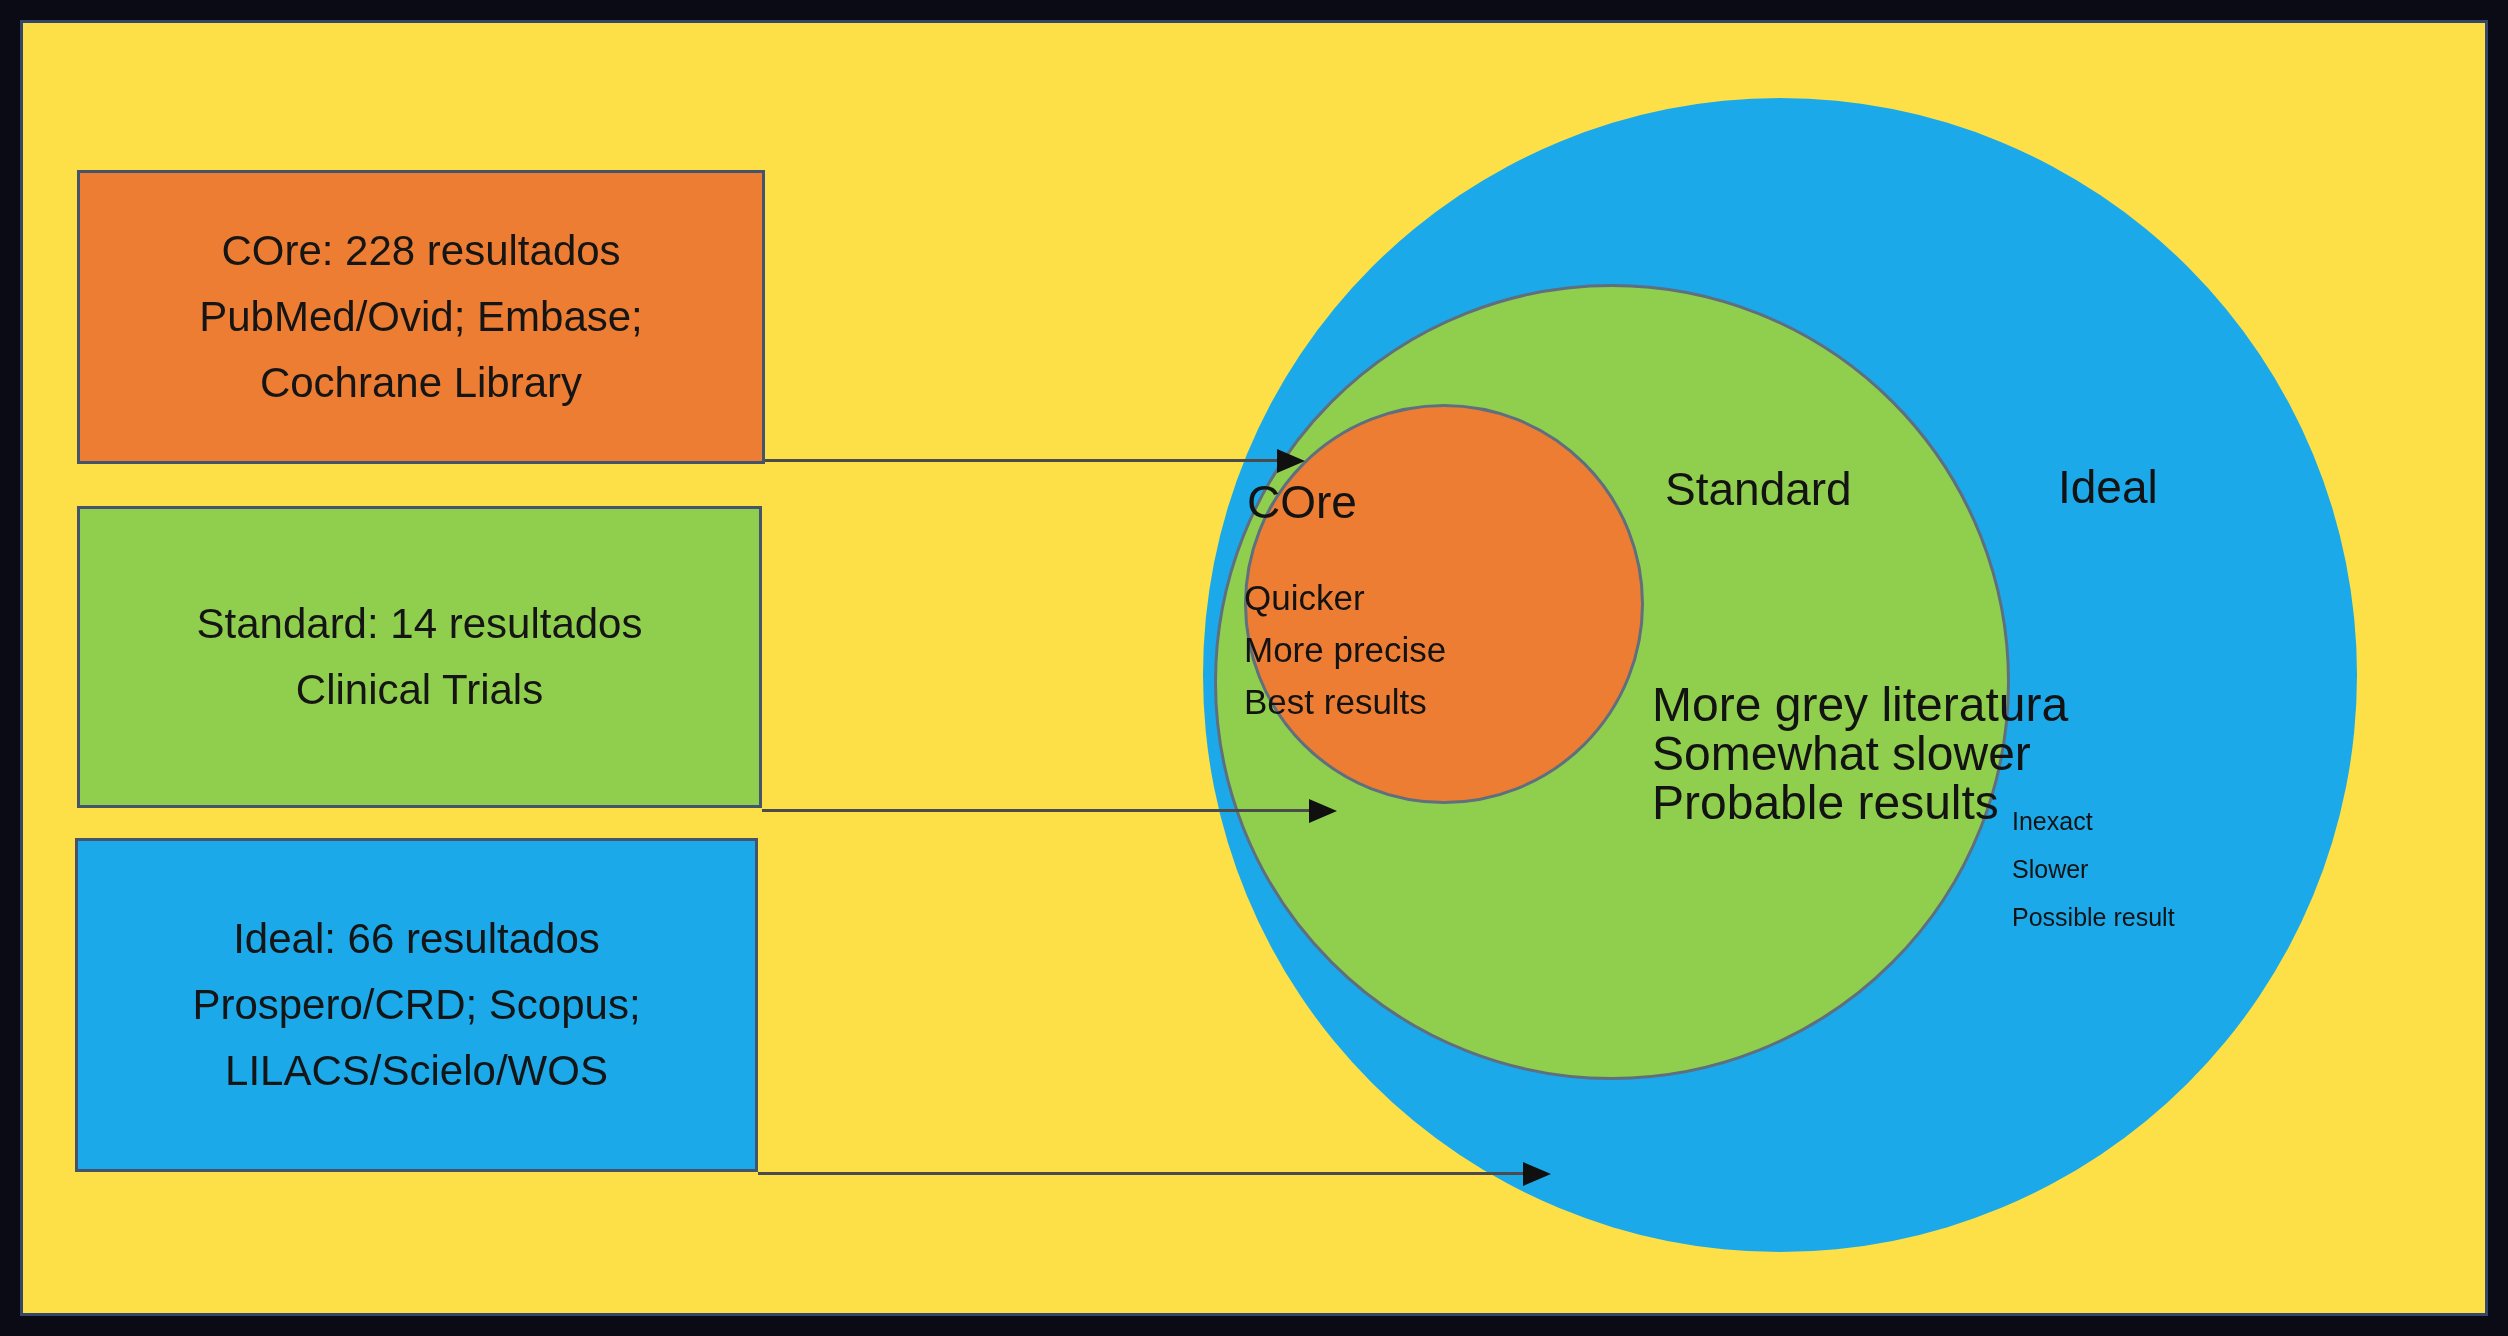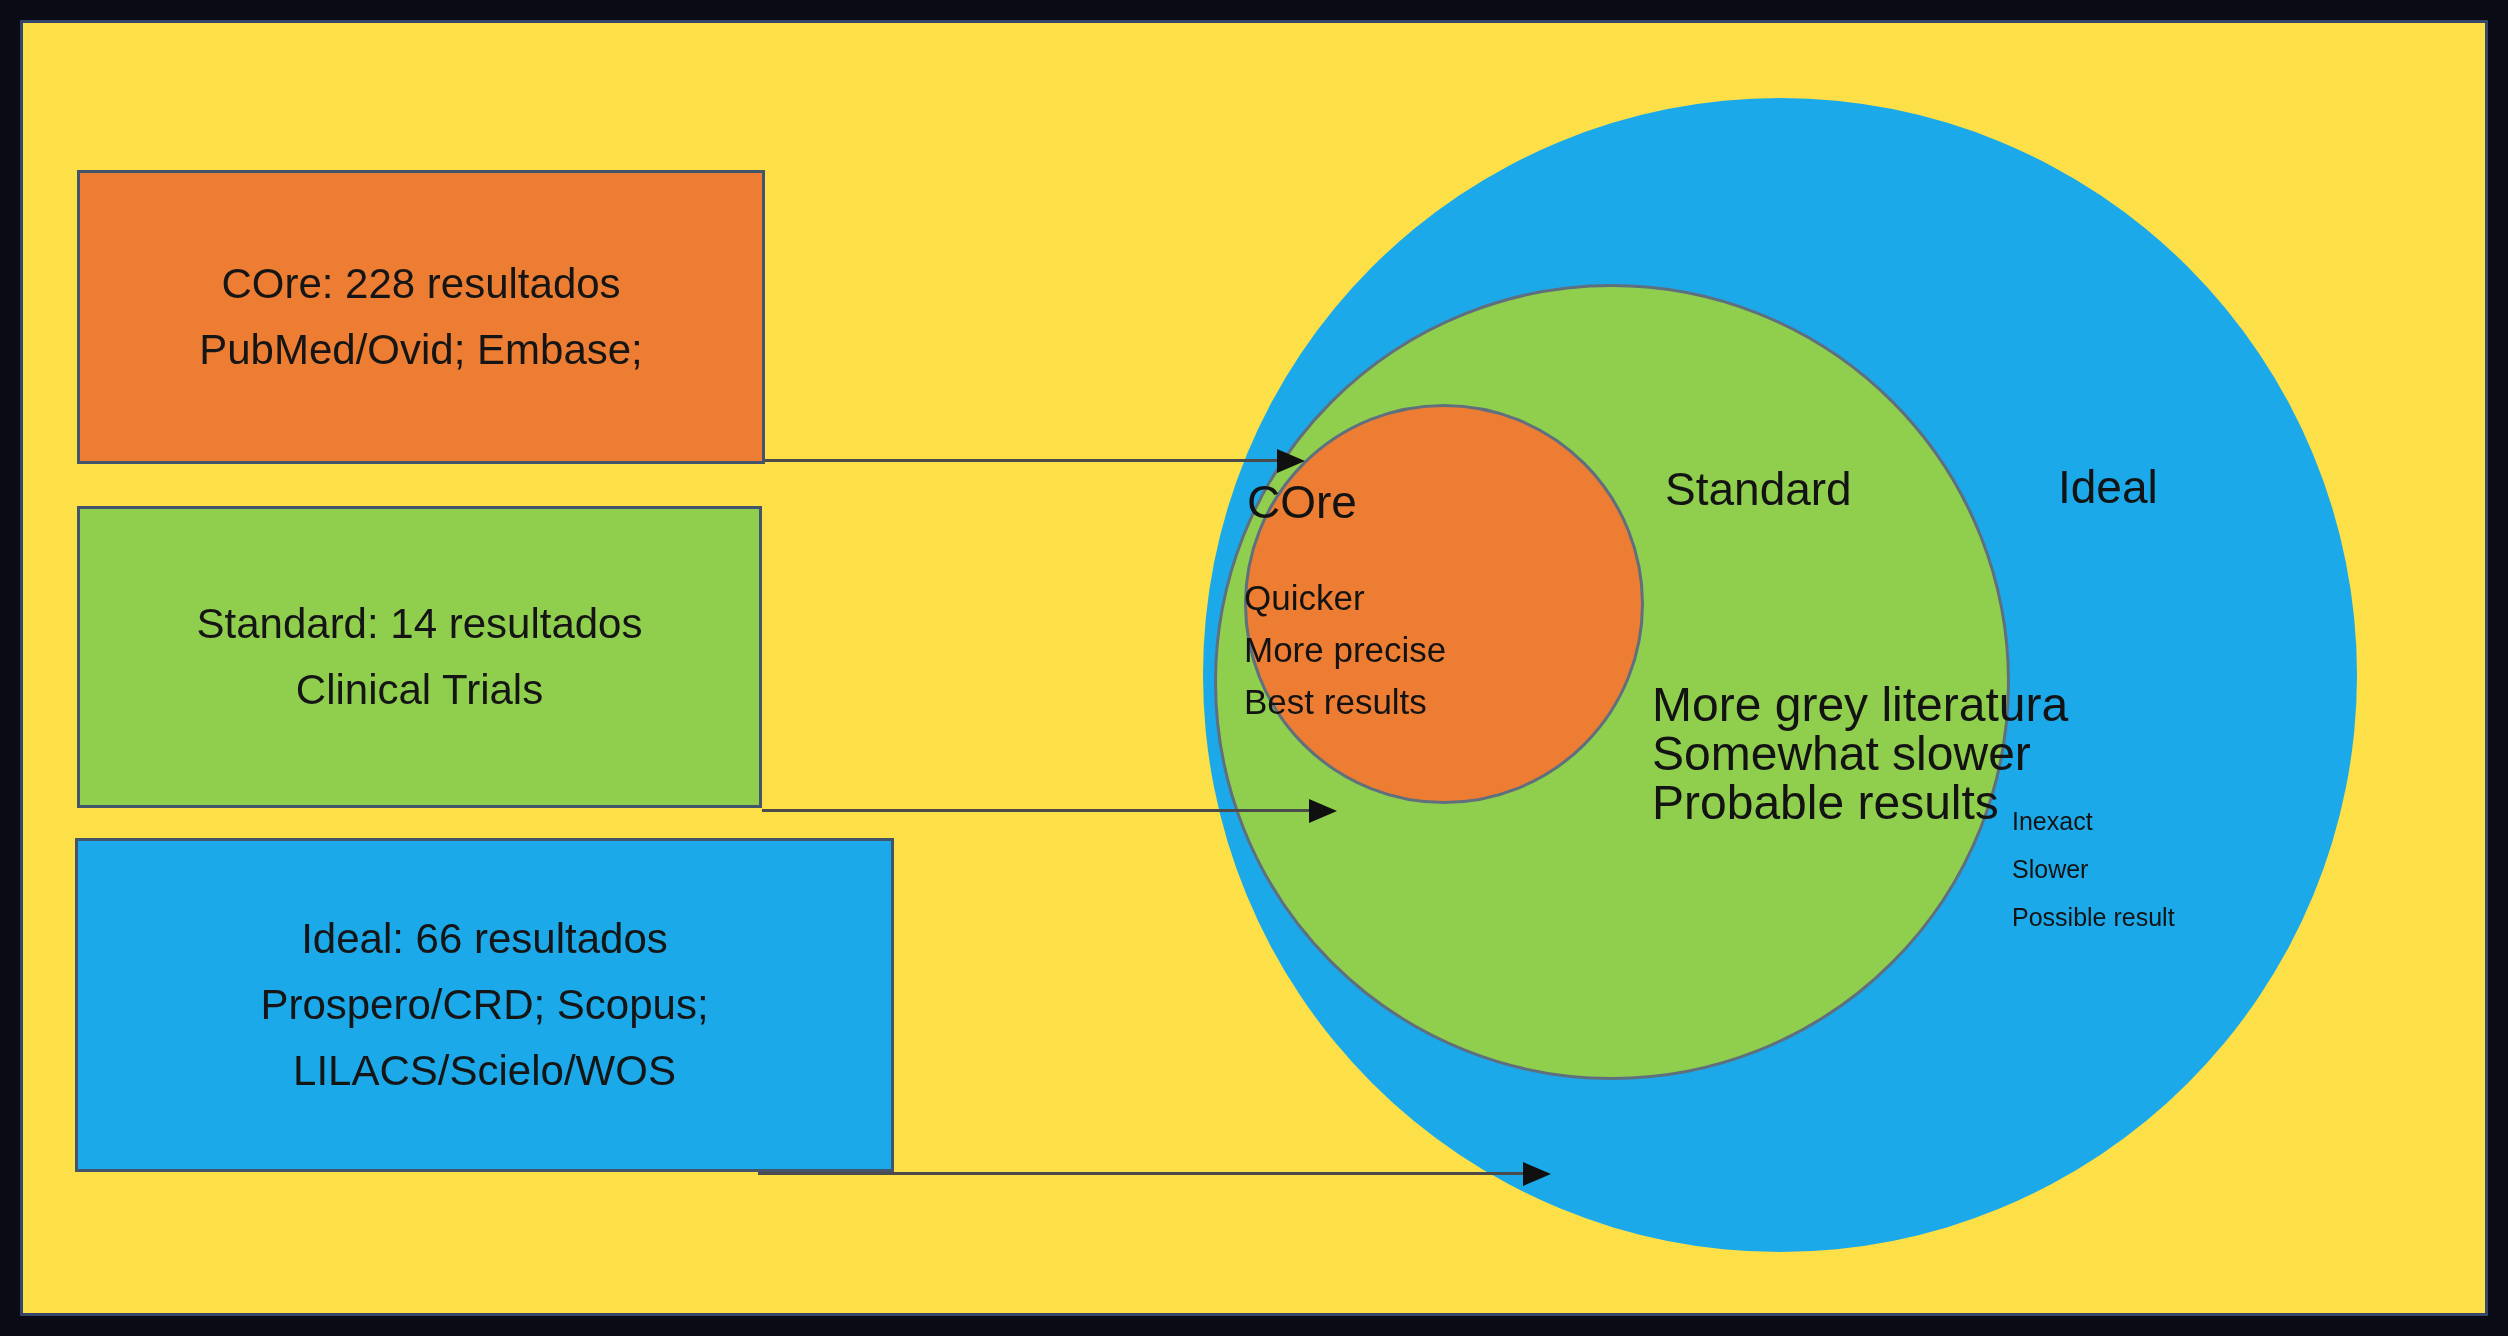--- a/index.html
+++ b/index.html
@@ -28,21 +28,21 @@
     flex-direction: column;
     align-items: center;
     justify-content: center;
     text-align: center;
     font-size: 42px;
     line-height: 66px;
     color: #151515;
   }
   .box-core     { left: 57px;  top: 150px; width: 688px; height: 294px; background: #ed7d33; }
   .box-standard { left: 57px;  top: 486px; width: 685px; height: 302px; background: #90cf4e; }
-  .box-ideal    { left: 55px;  top: 818px; width: 819px; height: 334px; background: #1ba9ea; }
+  .box-ideal    { left: 55px;  top: 818px; width: 683px; height: 334px; background: #1ba9ea; }
 
   
   .circle {
     position: absolute;
     border-radius: 50%;
     box-sizing: border-box;
   }
   .circle-ideal {
     left: 1183px; top: 78px; width: 1154px; height: 1154px;
     background: #1ba9ea;
@@ -112,20 +112,21 @@
   .arrow-ideal    { left: 738px; top: 1152px; width: 766px; }
 </style>
 </head>
 <body>
 
 <div class="frame">
 
   <div class="legend-box box-core">
     <div>COre: 228 resultados</div>
     <div>PubMed/Ovid; Embase;</div>
+    <div>Cochrane Library</div>
   </div>
 
   <div class="legend-box box-standard">
     <div>Standard: 14 resultados</div>
     <div>Clinical Trials</div>
   </div>
 
   <div class="legend-box box-ideal">
     <div>Ideal: 66 resultados</div>
     <div>Prospero/CRD; Scopus;</div>

